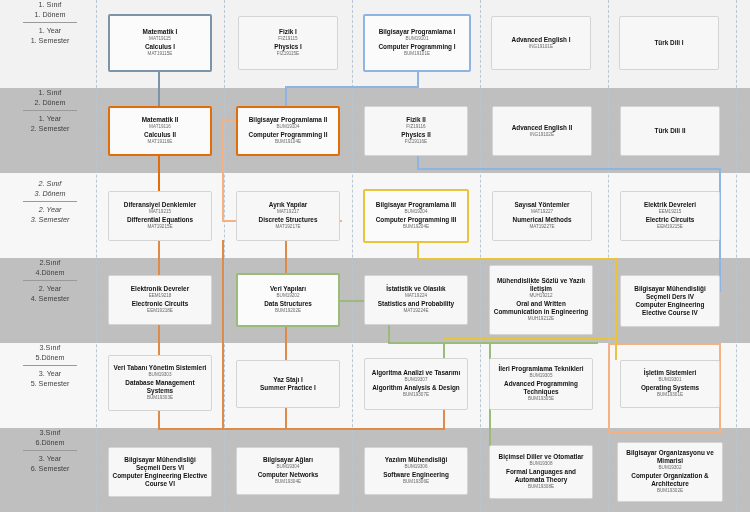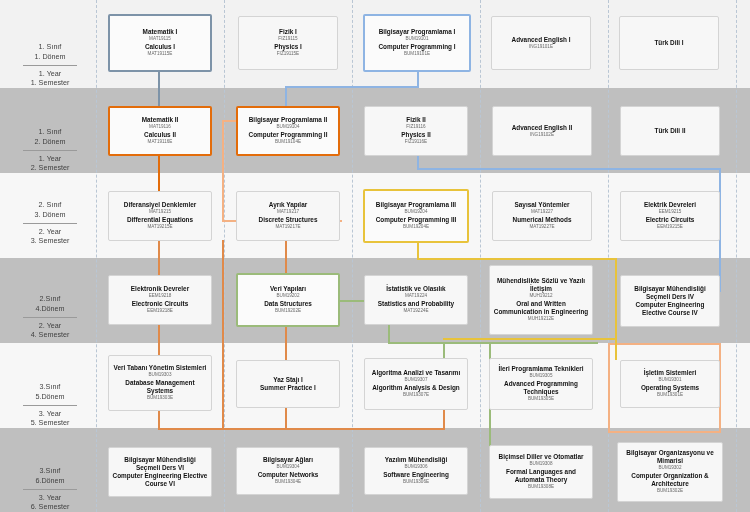--- a/index.html
+++ b/index.html
@@ -13,21 +13,21 @@
   
   .band{position:absolute;left:0;width:750px;}
   .band.light{background:#f2f2f2;}
   .band.dark{background:#bfbfbf;}
   .band.lighter{background:#f7f7f7;}
 
   
   .labelcol{
     position:absolute;left:0;width:100px;
     display:flex;flex-direction:column;
-    align-items:center;justify-content:flex-end;
+    align-items:center;justify-content:flex-start;
     color:#3f3f3f;
   }
   .labelcol .tr,.labelcol .en{
     text-align:center;line-height:1.35;font-size:7.2px;
     white-space:pre-line;
   }
   .labelcol .rule{
     width:54px;height:0;border-top:1px solid #9a9a9a;
     margin:3px 0;
   }
@@ -93,21 +93,21 @@
     <div class="en">1. Year
 1. Semester</div>
   </div>
   <div class="labelcol" style="top:88px;height:85px;">
     <div class="tr">1. Sınıf
 2. Dönem</div>
     <div class="rule"></div>
     <div class="en">1. Year
 2. Semester</div>
   </div>
-  <div class="labelcol" style="top:173px;height:73px;">
+  <div class="labelcol" style="top:179px;height:73px;font-style:italic;">
     <div class="tr">2. Sınıf
 3. Dönem</div>
     <div class="rule"></div>
     <div class="en">2. Year
 3. Semester</div>
   </div>
   <div class="labelcol" style="top:258px;height:82px;">
     <div class="tr">2.Sınıf
 4.Dönem</div>
     <div class="rule"></div>

